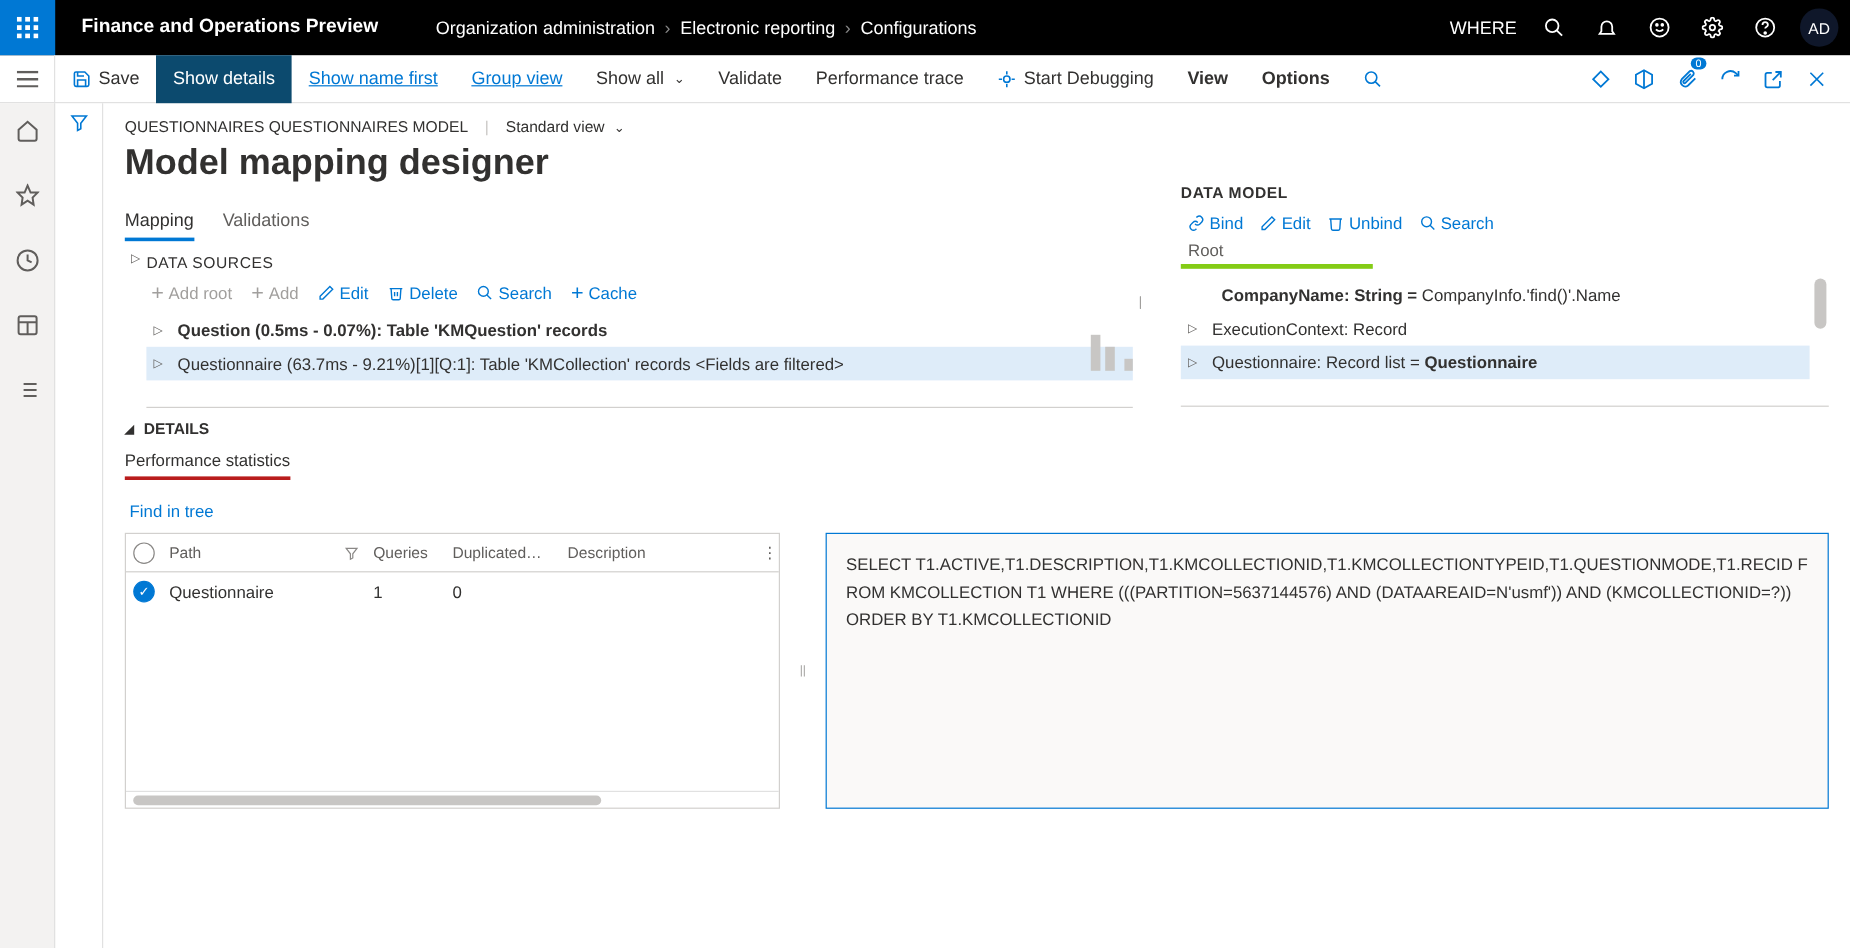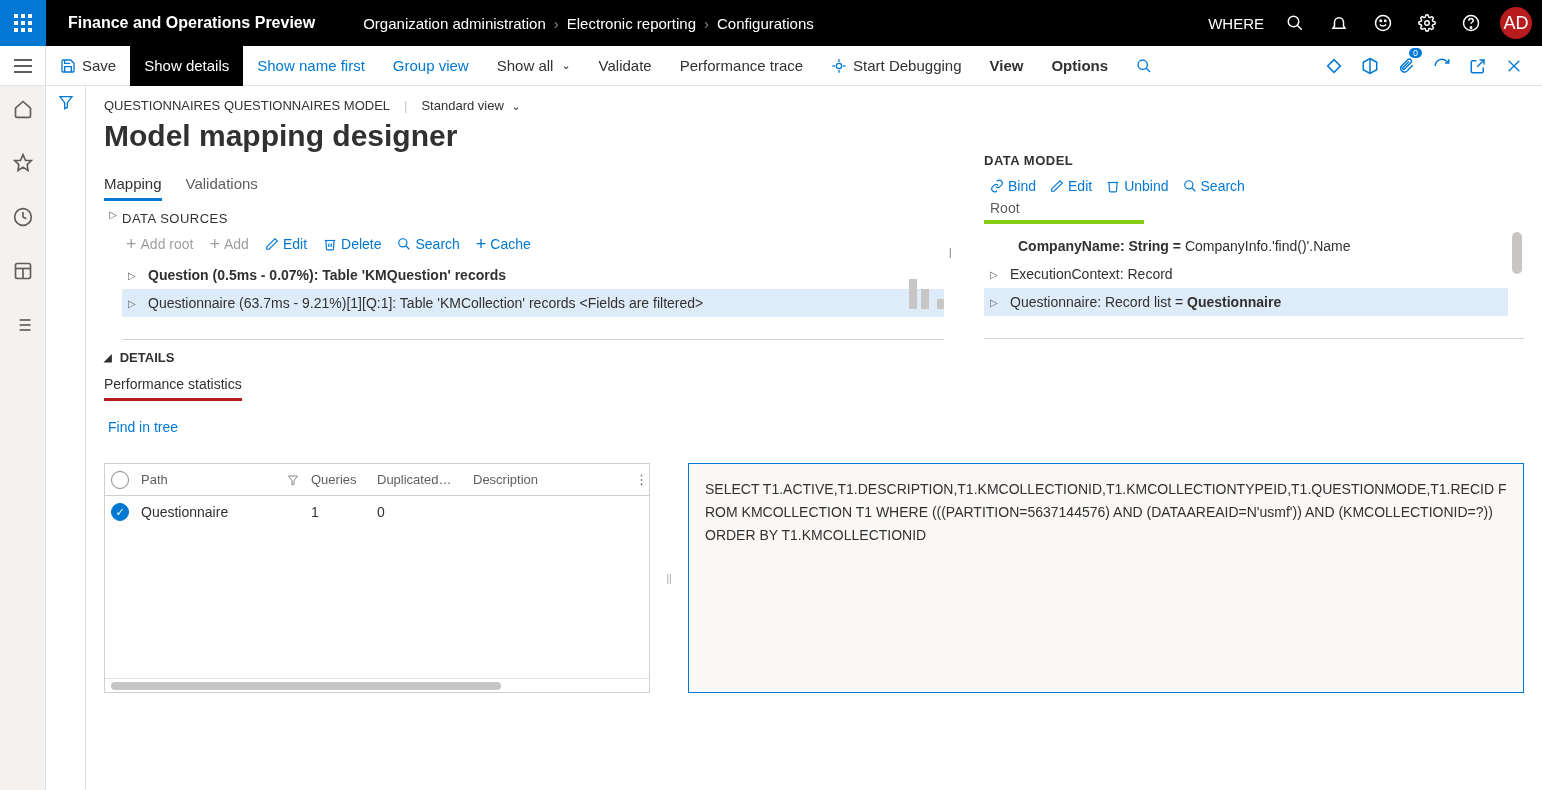--- a/index.html
+++ b/index.html
@@ -10,28 +10,28 @@
 .waffle { width: 46px; height:46px; background:#0078D4; display:flex; align-items:center; justify-content:center; }
 .waffle svg { fill:#fff; }
 .app-title { padding:0 22px; font-weight:600; font-size:16px; }
 .bc-sep { color:#888; margin:0 8px; }
 .breadcrumb { display:flex; align-items:center; margin-left:26px; font-size:15px; }
 .breadcrumb span { white-space:nowrap; }
 .spacer { flex:1; }
 .top-right { display:flex; align-items:center; gap:6px; padding-right:10px; }
 .top-right .txt { font-size:15px; padding:0 6px; }
 .ticon { width:38px; height:46px; display:flex; align-items:center; justify-content:center; cursor:pointer; }
-.avatar { width:32px; height:32px; border-radius:50%; background:#b91c1c; color:#fff; display:flex; align-items:center; justify-content:center; font-size:18px; margin-left:4px; }
+.avatar { width:32px; height:32px; border-radius:50%; background:#0f172a; color:#fff; display:flex; align-items:center; justify-content:center; font-size:13px; margin-left:4px; }
 
 
 .actionbar { height:40px; border-bottom:1px solid #e1e1e1; display:flex; align-items:center; font-size:15px; }
 .hamburger { width:46px; height:40px; display:flex; align-items:center; justify-content:center; border-right:1px solid #e1e1e1; }
 .ab-item { padding:0 14px; height:40px; display:flex; align-items:center; gap:6px; cursor:pointer; color:#323130; }
-.ab-item.blue { color:#0078D4; }
-.ab-item.active { background:#000000; color:#fff; }
+.ab-item.blue { color:#0078D4;text-decoration:underline; }
+.ab-item.active { background:#0c4a6e; color:#fff; }
 .ab-chev { font-size:11px; margin-left:2px; }
 .ab-right { margin-left:auto; display:flex; align-items:center; padding-right:10px; }
 .ab-right .ib { width:36px; height:40px; display:flex; align-items:center; justify-content:center; color:#0078D4; cursor:pointer; }
 
 
 .shell { display:flex; height:calc(790px - 46px - 40px); }
 .leftrail { width:46px; background:#f3f2f1; border-right:1px solid #e1e1e1; display:flex; flex-direction:column; align-items:center; padding-top:6px; gap:20px; }
 .leftrail .ri { width:46px; height:34px; display:flex; align-items:center; justify-content:center; color:#605e5c; cursor:pointer; }
 
 
@@ -81,21 +81,21 @@
 .dm-scroll { position:absolute; right:2px; top:0; width:10px; height:42px; background:#c8c6c4; border-radius:5px; }
 .dm-wrap { position:relative; padding-right:16px;}
 
 .hr { height:1px; background:#d2d0ce; margin:22px 0 10px 0; }
 
 
 .details-head { display:flex; align-items:center; gap:8px; font-weight:700; font-size:13px; }
 .details-head .tg { font-size:10px; cursor:pointer; }
 .sub-tabs { margin-top:10px; }
 .sub-tabs .st { display:inline-block; padding-bottom:6px; border-bottom:3px solid #b91c1c; font-size:14px; cursor:pointer; }
-.find-link { color:#0078D4; font-size:14px; margin:18px 0 28px 4px; display:inline-block; cursor:pointer; }
+.find-link { color:#0078D4; font-size:14px; margin:18px 0 10px 4px; display:inline-block; cursor:pointer; }
 
 .perf { display:flex; gap:14px; }
 .grid { border:1px solid #d2d0ce; flex:0 0 546px; height:230px; display:flex; flex-direction:column;}
 .ghead { display:flex; align-items:center; height:32px; border-bottom:1px solid #d2d0ce; font-size:13px; color:#605e5c; }
 .gh { padding:0 6px; display:flex; align-items:center; }
 .chk { width:30px; display:flex; justify-content:center; }
 .chk .c { width:18px; height:18px; border:1px solid #8a8886; border-radius:50%; }
 .chk .c.ck { background:#0078D4; border-color:#0078D4; display:flex; align-items:center; justify-content:center; color:#fff; font-size:11px; }
 .col-path { width:170px; }
 .col-q { width:66px; text-align:right; }

